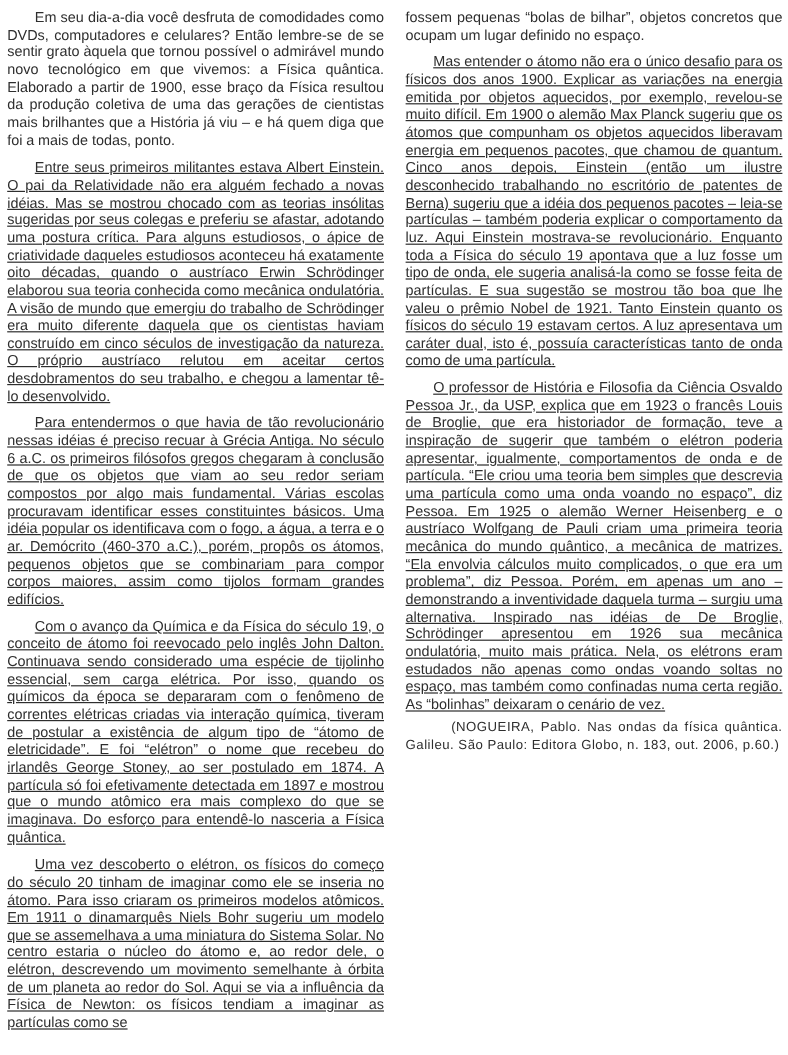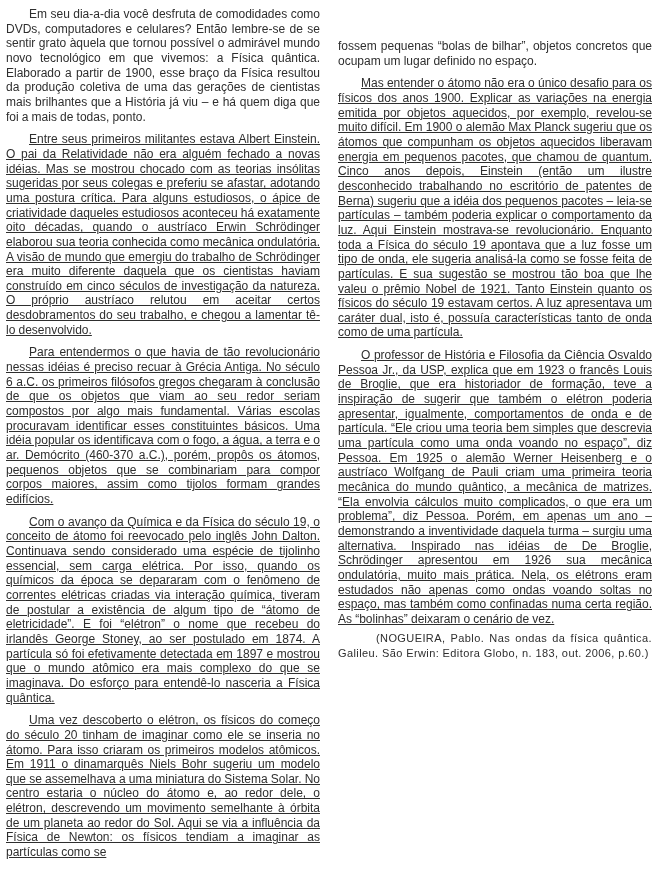--- a/index.html
+++ b/index.html
@@ -27,21 +27,21 @@
     margin: 0;
     font-size: 12px;
     line-height: 14.65px;
     text-align: justify;
     hyphens: auto;
     -webkit-hyphens: auto;
     word-spacing: -0.2px;
   }
   .para + .para { margin-top: 8px; text-decoration: underline; }
   .indent { text-indent: 23px; }
-  .continuation { text-indent: 0; margin-top: 32px; }
+  .continuation { text-indent: 0; }
   .citation {
     margin: 4px 0 0 0;
     font-size: 11px;
     line-height: 15px;
     text-align: justify;
     text-indent: 38px;
     letter-spacing: 0.4px;
     hyphens: auto;
     -webkit-hyphens: auto;
   }
@@ -54,15 +54,15 @@
     <p class="para indent">Em seu dia-a-dia você desfruta de comodidades como DVDs, computadores e celulares? Então lembre-se de se sentir grato àquela que tornou possível o admirável mundo novo tecnológico em que vivemos: a Física quântica. Elaborado a partir de 1900, esse braço da Física resultou da produção coletiva de uma das gerações de cientistas mais brilhantes que a História já viu – e há quem diga que foi a mais de todas, ponto.</p>
     <p class="para indent">Entre seus primeiros militantes estava Albert Einstein. O pai da Relatividade não era alguém fechado a novas idéias. Mas se mostrou chocado com as teorias insólitas sugeridas por seus colegas e preferiu se afastar, adotando uma postura crítica. Para alguns estudiosos, o ápice de criatividade daqueles estudiosos aconteceu há exatamente oito décadas, quando o austríaco Erwin Schrödinger elaborou sua teoria conhecida como mecânica ondulatória. A visão de mundo que emergiu do trabalho de Schrödinger era muito diferente daquela que os cientistas haviam construído em cinco séculos de investigação da natureza. O próprio austríaco relutou em aceitar certos desdobramentos do seu trabalho, e chegou a lamentar tê-lo desenvolvido.</p>
     <p class="para indent">Para entendermos o que havia de tão revolucionário nessas idéias é preciso recuar à Grécia Antiga. No século 6 a.C. os primeiros filósofos gregos chegaram à conclusão de que os objetos que viam ao seu redor seriam compostos por algo mais fundamental. Várias escolas procuravam identificar esses constituintes básicos. Uma idéia popular os identificava com o fogo, a água, a terra e o ar. Demócrito (460-370 a.C.), porém, propôs os átomos, pequenos objetos que se combinariam para compor corpos maiores, assim como tijolos formam grandes edifícios.</p>
     <p class="para indent">Com o avanço da Química e da Física do século 19, o conceito de átomo foi reevocado pelo inglês John Dalton. Continuava sendo considerado uma espécie de tijolinho essencial, sem carga elétrica. Por isso, quando os químicos da época se depararam com o fenômeno de correntes elétricas criadas via interação química, tiveram de postular a existência de algum tipo de “átomo de eletricidade”. E foi “elétron” o nome que recebeu do irlandês George Stoney, ao ser postulado em 1874. A partícula só foi efetivamente detectada em 1897 e mostrou que o mundo atômico era mais complexo do que se imaginava. Do esforço para entendê-lo nasceria a Física quântica.</p>
     <p class="para indent">Uma vez descoberto o elétron, os físicos do começo do século 20 tinham de imaginar como ele se inseria no átomo. Para isso criaram os primeiros modelos atômicos. Em 1911 o dinamarquês Niels Bohr sugeriu um modelo que se assemelhava a uma miniatura do Sistema Solar. No centro estaria o núcleo do átomo e, ao redor dele, o elétron, descrevendo um movimento semelhante à órbita de um planeta ao redor do Sol. Aqui se via a influência da Física de Newton: os físicos tendiam a imaginar as partículas como se</p>
   </div>
   <div class="column">
     <p class="para continuation">fossem pequenas “bolas de bilhar”, objetos concretos que ocupam um lugar definido no espaço.</p>
     <p class="para indent">Mas entender o átomo não era o único desafio para os físicos dos anos 1900. Explicar as variações na energia emitida por objetos aquecidos, por exemplo, revelou-se muito difícil. Em 1900 o alemão Max Planck sugeriu que os átomos que compunham os objetos aquecidos liberavam energia em pequenos pacotes, que chamou de quantum. Cinco anos depois, Einstein (então um ilustre desconhecido trabalhando no escritório de patentes de Berna) sugeriu que a idéia dos pequenos pacotes – leia-se partículas – também poderia explicar o comportamento da luz. Aqui Einstein mostrava-se revolucionário. Enquanto toda a Física do século 19 apontava que a luz fosse um tipo de onda, ele sugeria analisá-la como se fosse feita de partículas. E sua sugestão se mostrou tão boa que lhe valeu o prêmio Nobel de 1921. Tanto Einstein quanto os físicos do século 19 estavam certos. A luz apresentava um caráter dual, isto é, possuía características tanto de onda como de uma partícula.</p>
     <p class="para indent">O professor de História e Filosofia da Ciência Osvaldo Pessoa Jr., da USP, explica que em 1923 o francês Louis de Broglie, que era historiador de formação, teve a inspiração de sugerir que também o elétron poderia apresentar, igualmente, comportamentos de onda e de partícula. “Ele criou uma teoria bem simples que descrevia uma partícula como uma onda voando no espaço”, diz Pessoa. Em 1925 o alemão Werner Heisenberg e o austríaco Wolfgang de Pauli criam uma primeira teoria mecânica do mundo quântico, a mecânica de matrizes. “Ela envolvia cálculos muito complicados, o que era um problema”, diz Pessoa. Porém, em apenas um ano – demonstrando a inventividade daquela turma – surgiu uma alternativa. Inspirado nas idéias de De Broglie, Schrödinger apresentou em 1926 sua mecânica ondulatória, muito mais prática. Nela, os elétrons eram estudados não apenas como ondas voando soltas no espaço, mas também como confinadas numa certa região. As “bolinhas” deixaram o cenário de vez.</p>
-    <p class="citation">(NOGUEIRA, Pablo. Nas ondas da física quântica. Galileu. São Erwin: Editora Globo, n. 183, out. 2006, p.60.)</p>
+    <p class="citation">(NOGUEIRA, Pablo. Nas ondas da física quântica. Galileu. São Paulo: Editora Globo, n. 183, out. 2006, p.60.)</p>
   </div>
 </div>
 
 </body></html>

